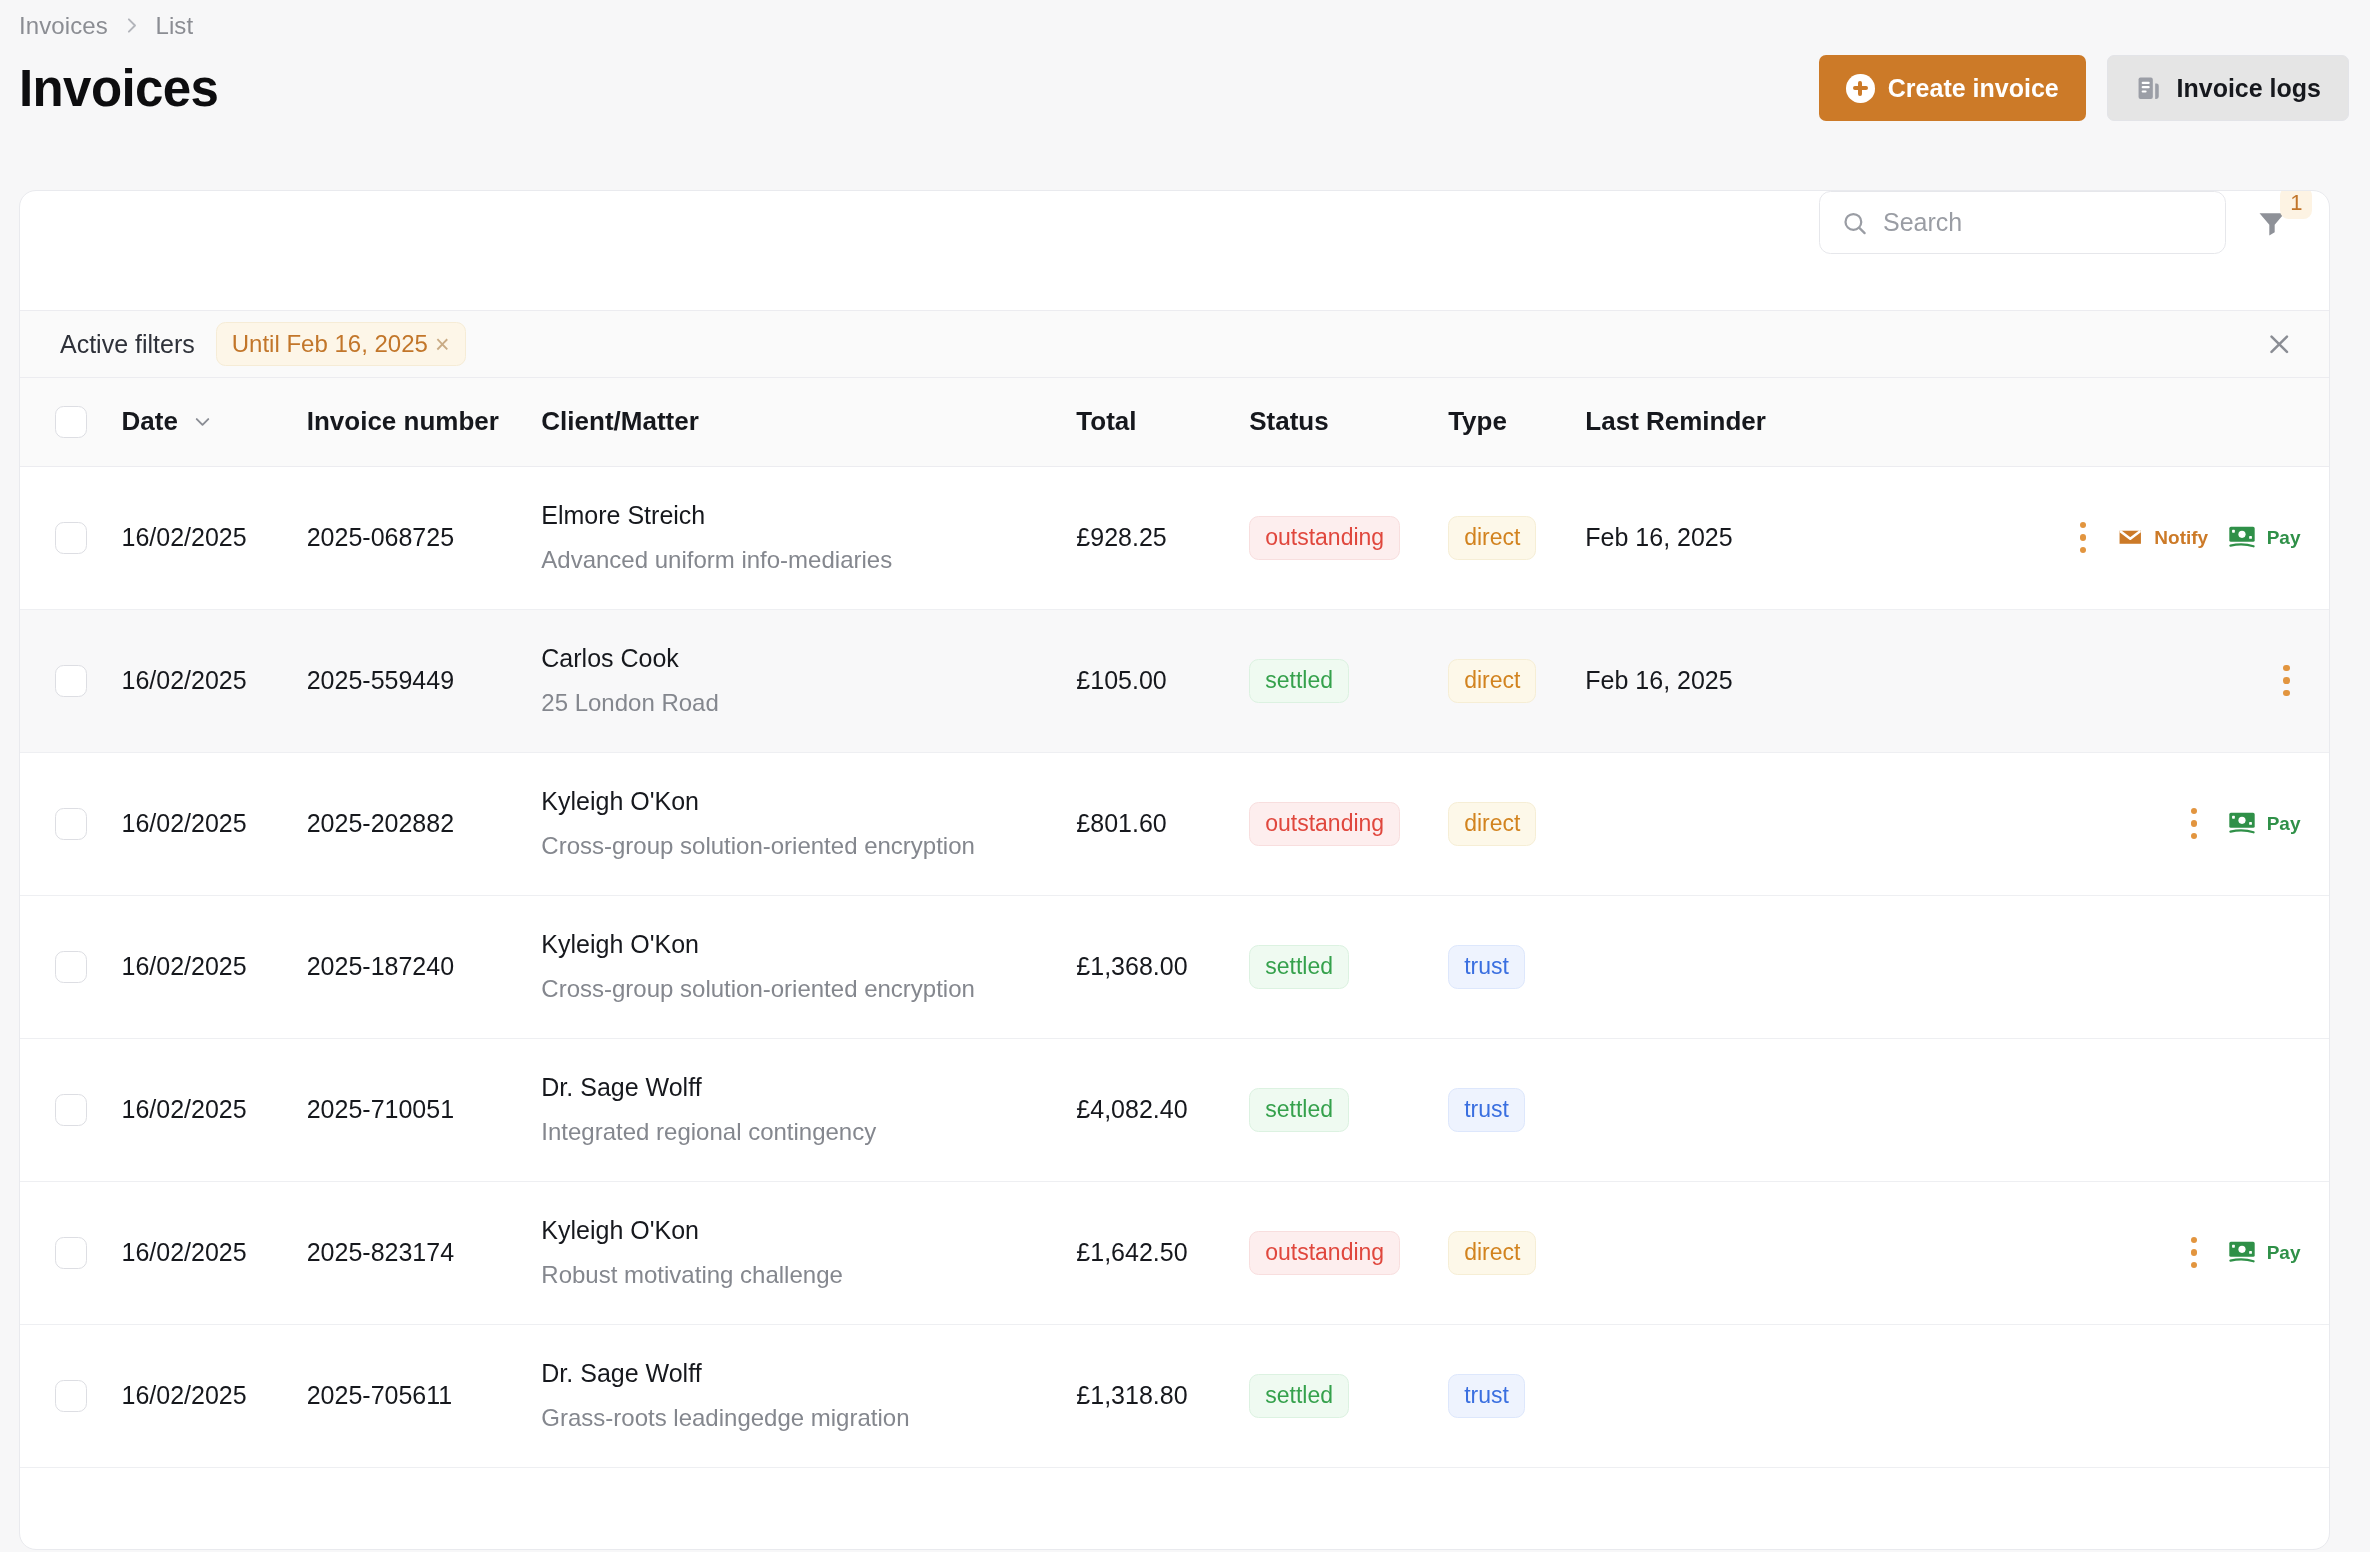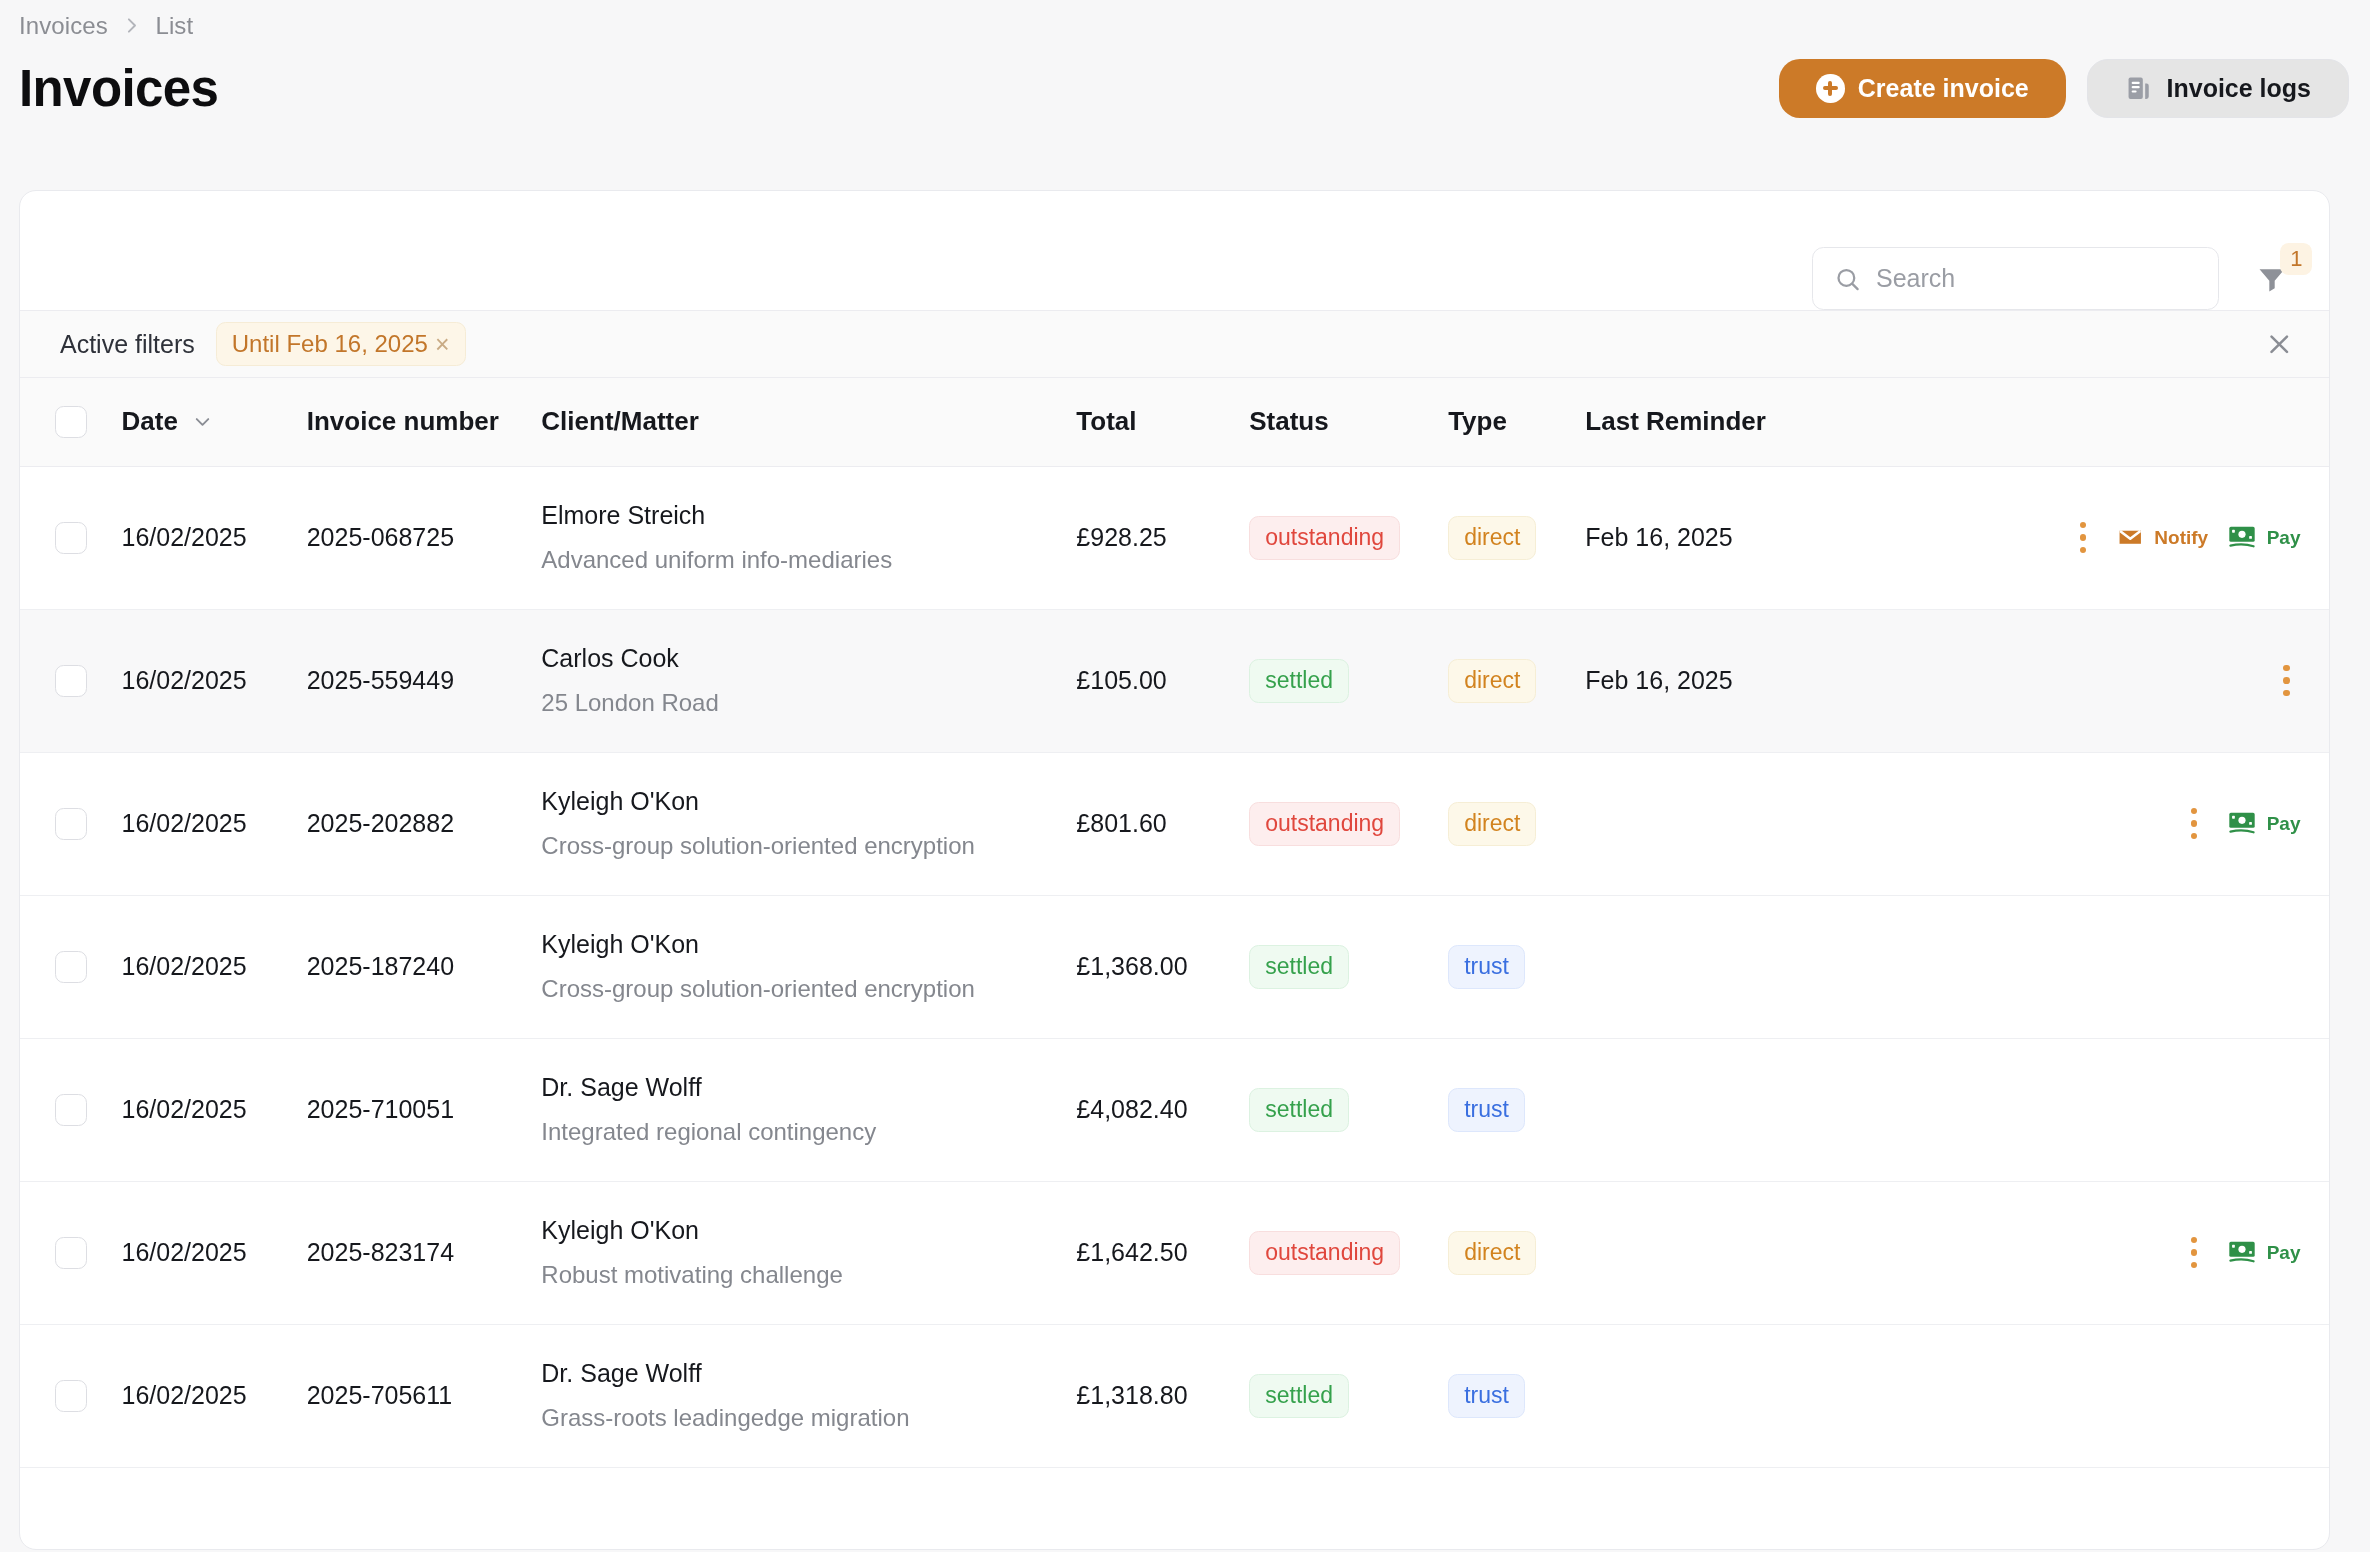--- a/index.html
+++ b/index.html
@@ -43,23 +43,23 @@
     color: #0d0d0f;
     letter-spacing: -0.6px;
     line-height: 1;
   }
   .header-actions { display: flex; align-items: center; gap: 21px; }
 
   .btn {
     display: inline-flex;
     align-items: center;
     gap: 13.3px;
-    height: 59px;
-    padding: 0 37px;
-    border-radius: 21px;
+    height: 66px;
+    padding: 0 27px;
+    border-radius: 7px;
     font-size: 25px;
     font-weight: bold;
     cursor: pointer;
     white-space: nowrap;
   }
   .btn-primary {
     background: #cc7a28;
     color: #ffffff;
     border: none;
   }
@@ -89,24 +89,24 @@
     min-height: 1360px;
     background: #ffffff;
     border: 1.4px solid #e9eaee;
     border-radius: 17px;
     overflow: hidden;
   }
 
   .toolbar {
     height: 119px;
     display: flex;
-    align-items: flex-end;
+    align-items: flex-start;
     justify-content: flex-end;
     padding-right: 30px;
-    gap: 25px;
+    gap: 18px;
   }
   .search-box {
     position: relative;
     width: 407px;
     height: 63px;
     border: 1.4px solid #e6e7eb;
     border-radius: 11.4px;
     display: flex;
     align-items: center;
     padding-left: 63px;

